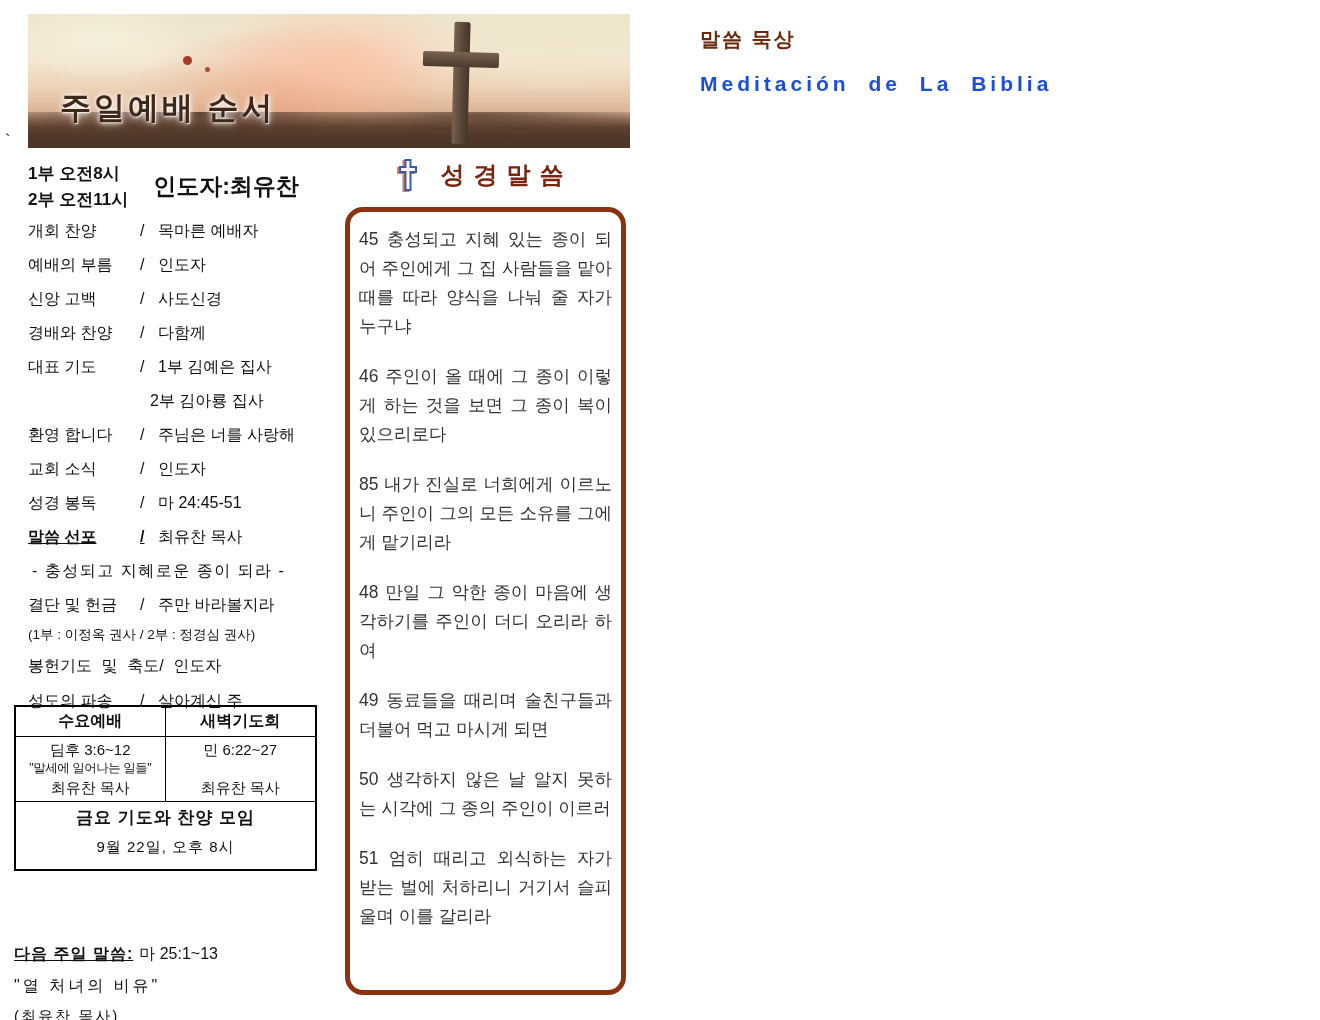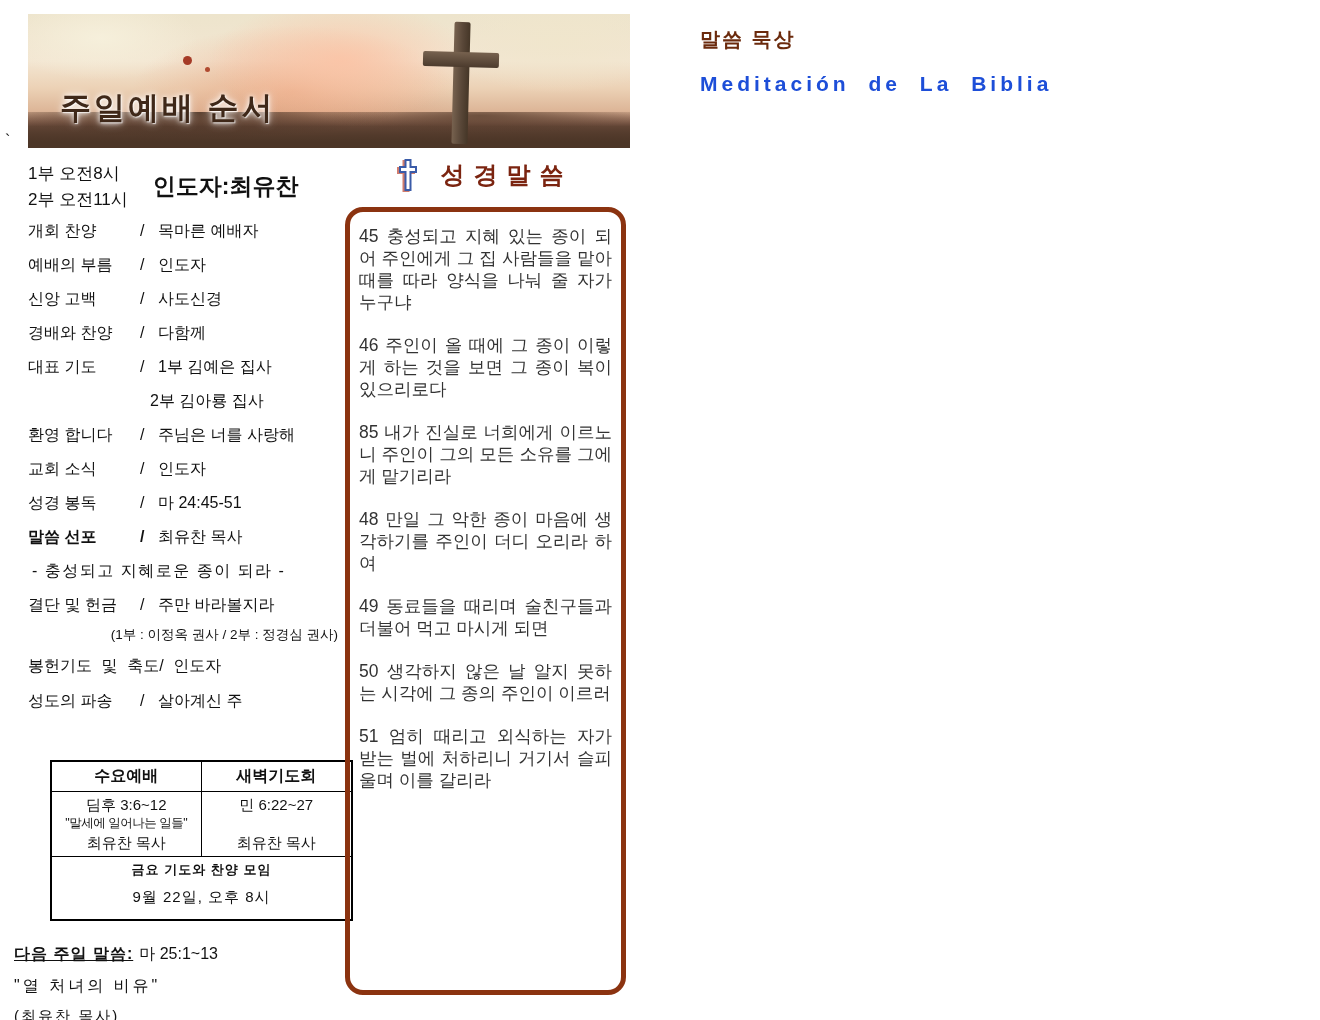--- a/index.html
+++ b/index.html
@@ -37,66 +37,66 @@
   .banner-dot1{position:absolute;left:155px;top:42px;width:9px;height:9px;border-radius:50%;background:#A53A26;}
   .banner-dot2{position:absolute;left:177px;top:53px;width:5px;height:5px;border-radius:50%;background:#B04A30;}
   .banner-title{
     position:absolute;left:32px;top:73px;font-size:31px;font-weight:800;color:#3F2819;letter-spacing:3px;
     text-shadow:0 0 5px rgba(255,255,255,.95),0 0 10px rgba(255,255,255,.85),1px 1px 1px rgba(255,255,255,.7);
     text-align:right;
   }
 
   
   .schedule{position:absolute;left:28px;top:161px;display:flex;align-items:center;}
-  .sched-times{font-size:17px;font-weight:normal;line-height:26px;}
+  .sched-times{font-size:17px;font-weight:bold;line-height:26px;}
   .sched-leader{font-size:23px;font-weight:bold;margin-left:25px;margin-top:-2px;}
 
   
   .worship{position:absolute;left:28px;top:220px;width:310px;font-size:16px;}
   .w-row{line-height:22px;margin-bottom:12px;white-space:nowrap;}
   .w-label{display:inline-block;width:112px;}
   .w-sep{display:inline-block;width:18px;}
-  .w-bold{font-weight:bold;}
+  .w-bold{font-weight:bold;text-decoration:underline;}
   .w-indent{padding-left:122px;}
   .w-center{letter-spacing:1.5px;padding-left:4px;}
-  .w-small{font-size:13.5px;margin-top:-4px;margin-bottom:9px;text-align:right;}
+  .w-small{font-size:13.5px;margin-top:-4px;margin-bottom:9px;}
   .w-long .w-label{width:auto;font-family:Liberation Mono, monospace;}
   .w-long .w-sep{width:14px;}
 
   
-  .meetings{position:absolute;left:14px;top:760px;width:303px;border:2px solid #000;box-sizing:border-box;text-align:center;margin-left:36px;}
+  .meetings{position:absolute;left:14px;top:705px;width:303px;border:2px solid #000;box-sizing:border-box;text-align:center;}
   .m-row{display:flex;}
   .m-head{font-weight:bold;font-size:16px;border-bottom:1px solid #000;}
   .m-head > div{padding:4px 0;}
   .m-cell-l{width:50%;border-right:1px solid #000;box-sizing:border-box;}
   .m-cell-r{width:50%;box-sizing:border-box;}
   .m-body{border-bottom:1px solid #000;font-size:15px;}
   .m-body .line{line-height:19px;}
   .m-body .quote{font-size:12.5px;letter-spacing:-0.5px;}
   .m-body > div{padding:3px 0 4px;}
-  .m-foot-title{font-weight:bold;font-size:13px;padding-top:4px;letter-spacing:1px;}
+  .m-foot-title{font-weight:bold;font-size:17px;padding-top:4px;letter-spacing:1px;}
   .m-foot-time{font-size:15px;padding:9px 0 12px;letter-spacing:1px;}
 
   
   .next-week{position:absolute;left:14px;top:944px;width:304px;}
   .nw-line1{font-size:16px;margin-bottom:11px;}
   .nw-label{font-weight:bold;text-decoration:underline;letter-spacing:1px;}
   .nw-ref{margin-left:6px;}
   .nw-line2{font-size:16px;letter-spacing:3px;margin-bottom:10px;}
   .nw-line3{font-size:15px;letter-spacing:2px;}
 
   
   .scripture-header{position:absolute;left:345px;top:158px;width:281px;display:flex;justify-content:center;align-items:center;gap:24px;}
   .cross-svg{filter:drop-shadow(-1.5px 1.5px 0 rgba(192,80,60,.75));}
   .scripture-title{font-size:24px;font-weight:800;color:#7B2410;letter-spacing:9px;}
   .scripture-box{
     position:absolute;left:345px;top:207px;width:281px;height:788px;box-sizing:border-box;
     border:5px solid #8B3310;border-radius:18px;padding:13px 9px;
   }
-  .scripture-box p{margin:0 0 21px;font-size:17.5px;line-height:22px;text-align:justify;color:#333;}
+  .scripture-box p{margin:0 0 21px;font-size:17.5px;line-height:29px;text-align:justify;color:#333;}
 
   
   .meditation{position:absolute;left:700px;top:26px;}
   .med-kr{font-size:20px;font-weight:800;color:#6B2A0C;letter-spacing:2px;}
   .med-es{font-size:21px;font-weight:800;color:#1d4ed8;letter-spacing:4px;word-spacing:9px;margin-top:19px;}
 </style>
 </head>
 <body>
 
 <div class="page">

